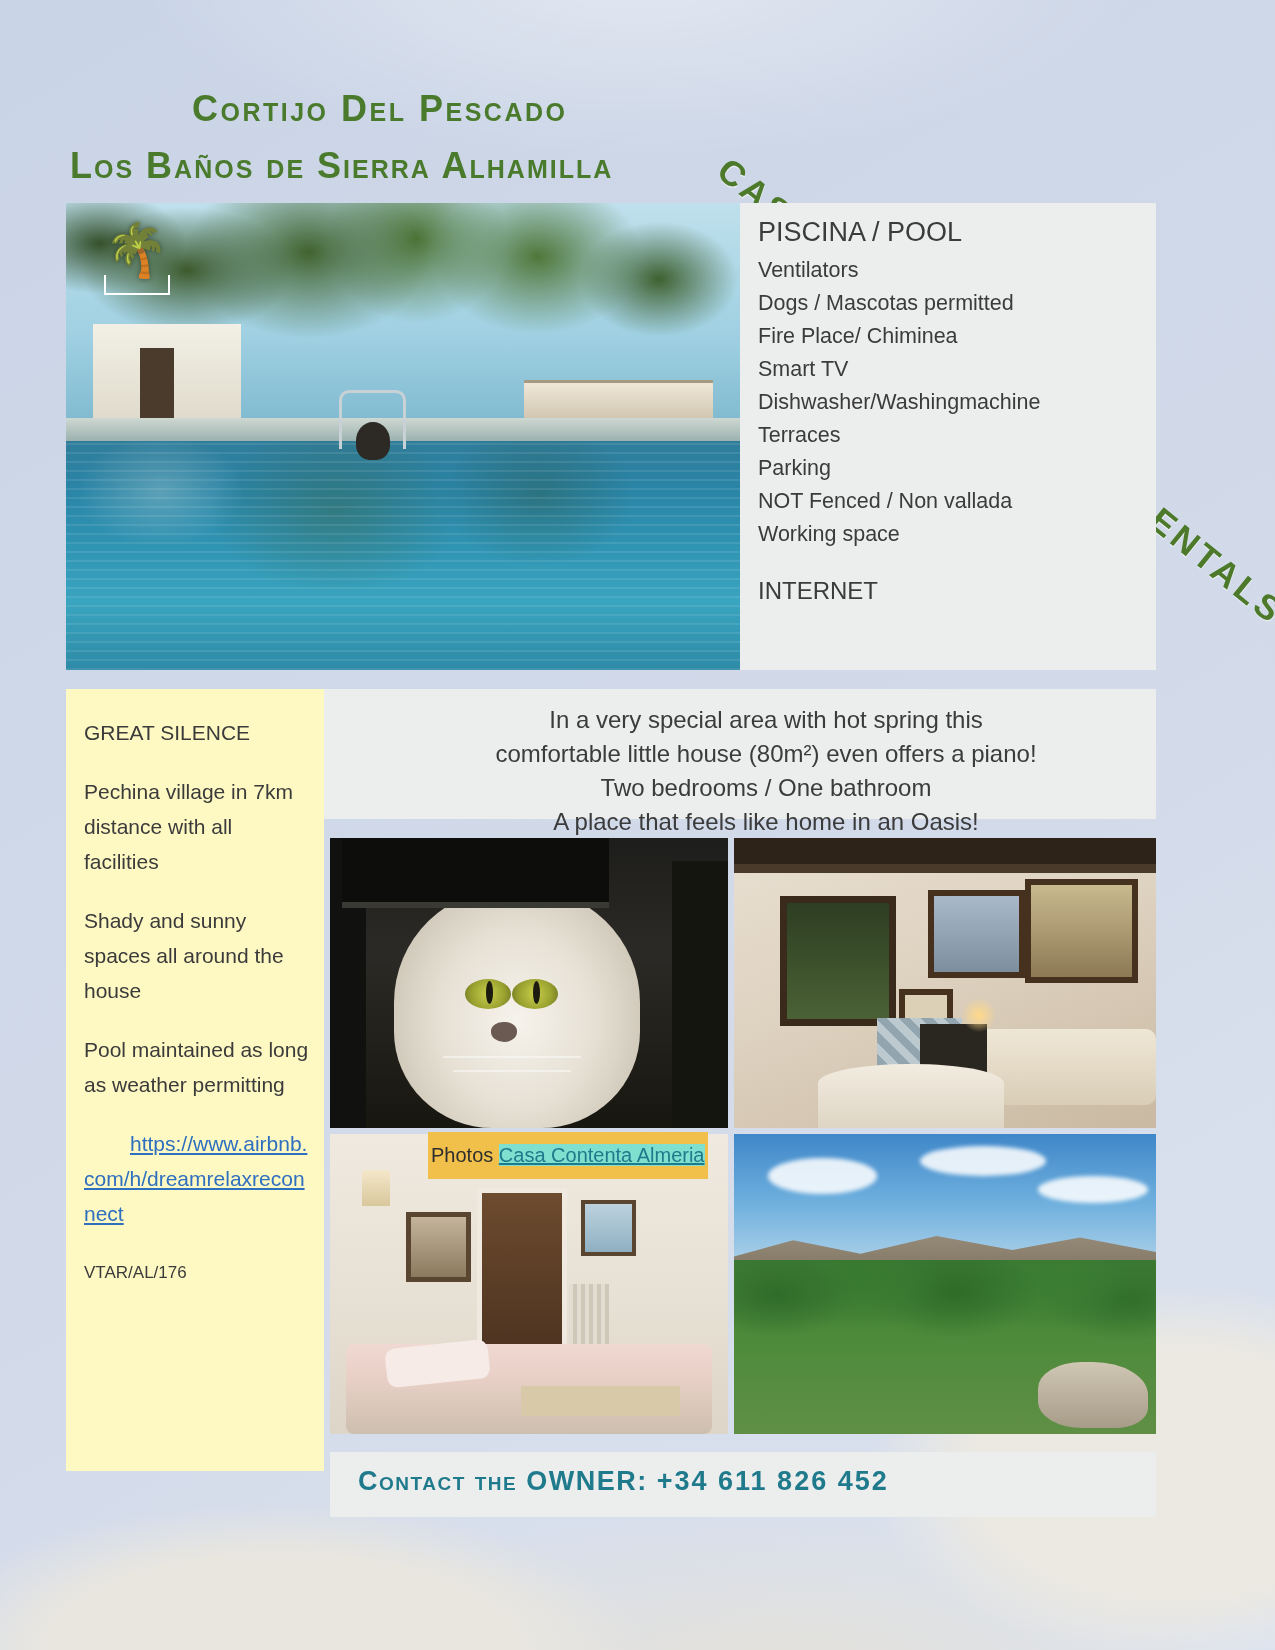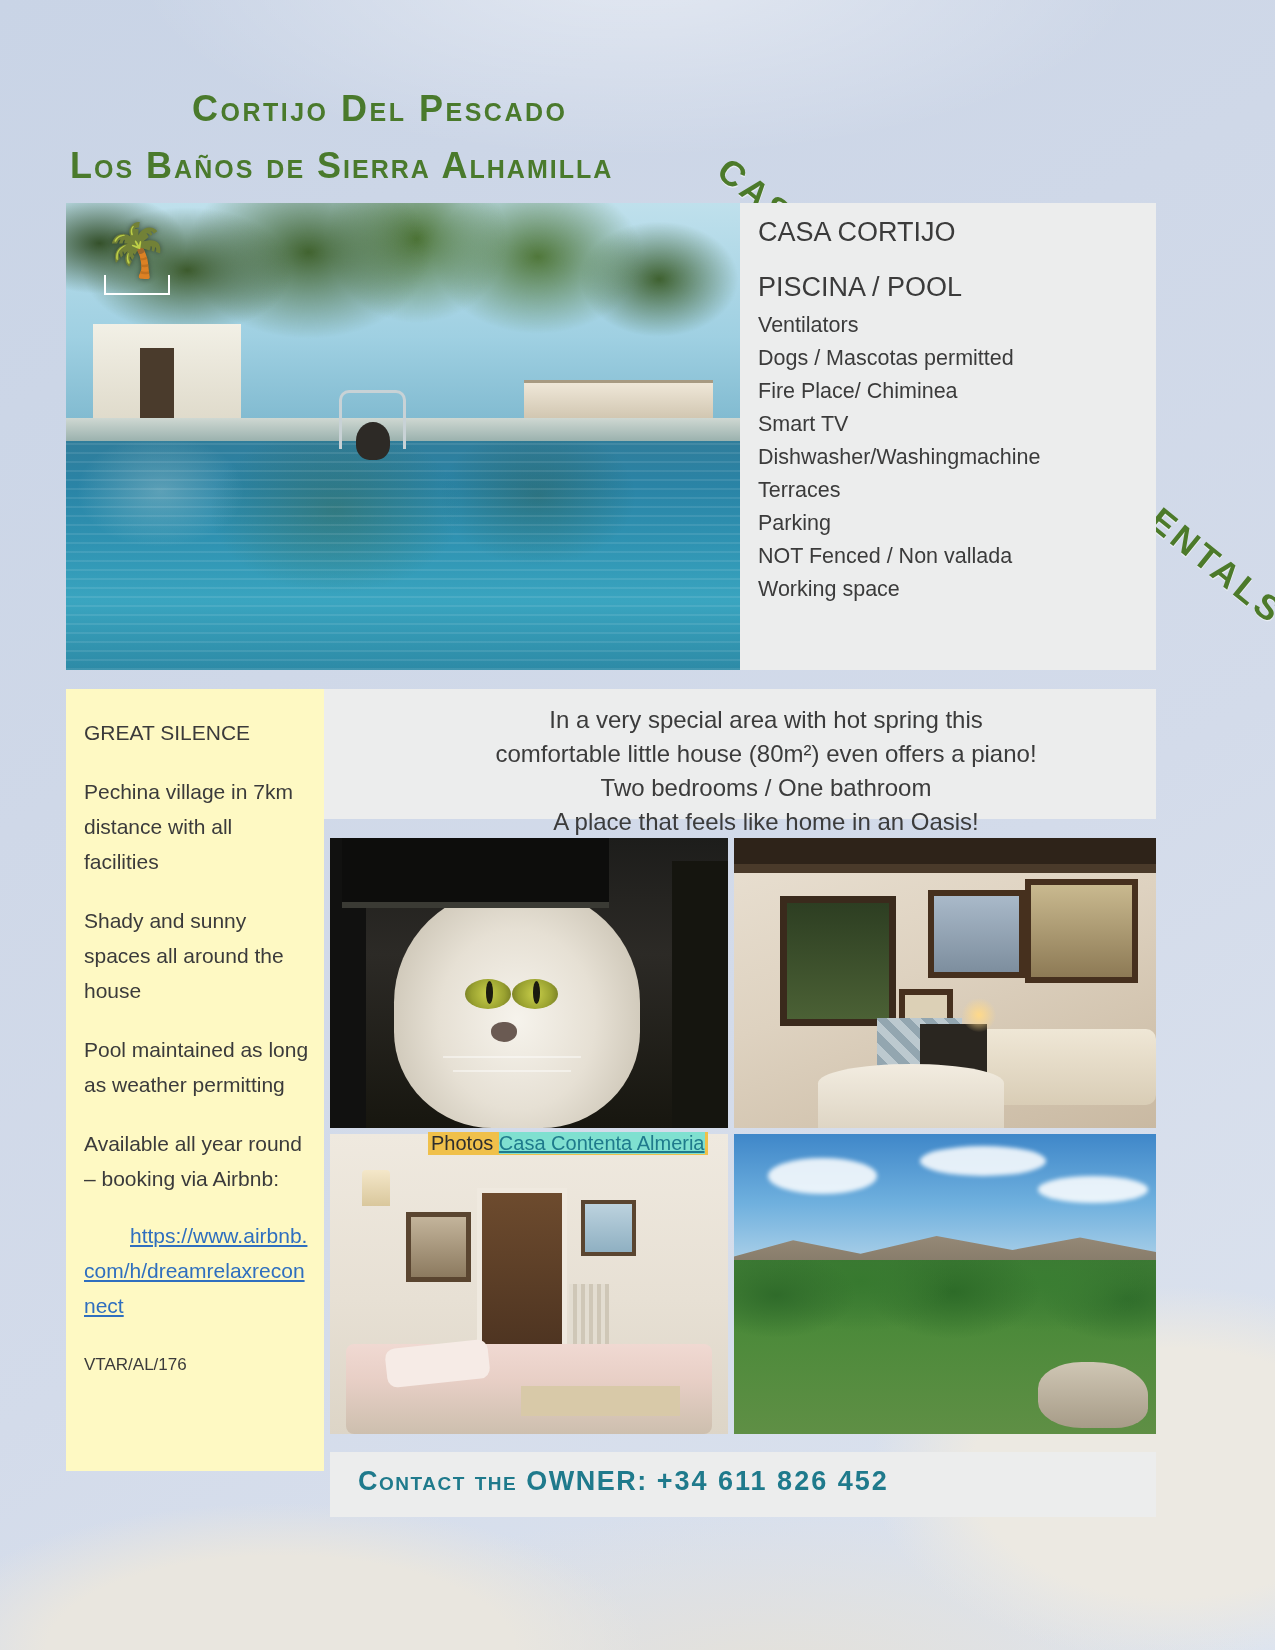--- a/index.html
+++ b/index.html
@@ -332,21 +332,21 @@
       linear-gradient(#3c7a34 0%, #4c8a3a 40%, #5f8f45 100%); }
   .palms-rock { position:absolute; right: 2%; bottom: 2%; width: 26%; height: 22%; background: linear-gradient(#cfc6b4, #a79c88); border-radius: 40% 50% 30% 40%; }
 
   .photo-credit {
     position: absolute;
     left: 98px;
     top: 294px;
     font-size: 20px;
     color: #2e2e2e;
     background: #f0c04a;
-    padding: 0 3px;
+    padding: 12px 3px;
     white-space: nowrap;
   }
   .photo-credit .credit-link {
     color: #1f7a8c;
     text-decoration: underline;
     background: #7fe0d0;
   }
 
   
   .contact-bar {
@@ -395,53 +395,52 @@
     <div class="pool-reflect"></div>
     <div class="pool-ripples"></div>
     <div class="pool-ladder"></div>
     <div class="pool-swimmer"></div>
     <div class="palm-logo">
       🌴<span class="house-bar"></span>
     </div>
   </div>
 
   <div class="features">
-    <div class="feat-h1">CASA CORTIJO</div>
     <div class="feat-h2">PISCINA / POOL</div>
     <ul class="feat-list">
       <li>Ventilators</li>
       <li>Dogs / Mascotas permitted</li>
       <li>Fire Place/ Chiminea</li>
       <li>Smart TV</li>
       <li>Dishwasher/Washingmachine</li>
       <li>Terraces</li>
       <li>Parking</li>
       <li>NOT Fenced / Non vallada</li>
       <li>Working space</li>
     </ul>
+    <div class="feat-internet">INTERNET</div>
   </div>
 
 </div>
 
 <div class="desc-band">
   <div class="desc-text">
     <div>In a very special area with hot spring this</div>
     <div>comfortable little house (80m²) even offers a piano!</div>
     <div>Two bedrooms / One bathroom</div>
     <div>A place that feels like home in an Oasis!</div>
   </div>
 </div>
 
 <div class="left-col">
   <div class="left-inner">
     <p>GREAT SILENCE</p>
     <p>Pechina village in 7km distance with all facilities</p>
     <p>Shady and sunny spaces all around the house</p>
     <p>Pool maintained as long as weather permitting</p>
-    <p class="gap-small">Available all year round – booking via Airbnb:</p>
     <p><a class="airbnb-link" href="#">https://www.airbnb.com/h/dreamrelaxreconnect</a></p>
     <p class="vtar">VTAR/AL/176</p>
   </div>
 </div>
 
 <div class="photo-grid">
 
   <div class="ph ph-cat">
     <div class="cat-bg"></div>
     <div class="cat-frame-left"></div>

